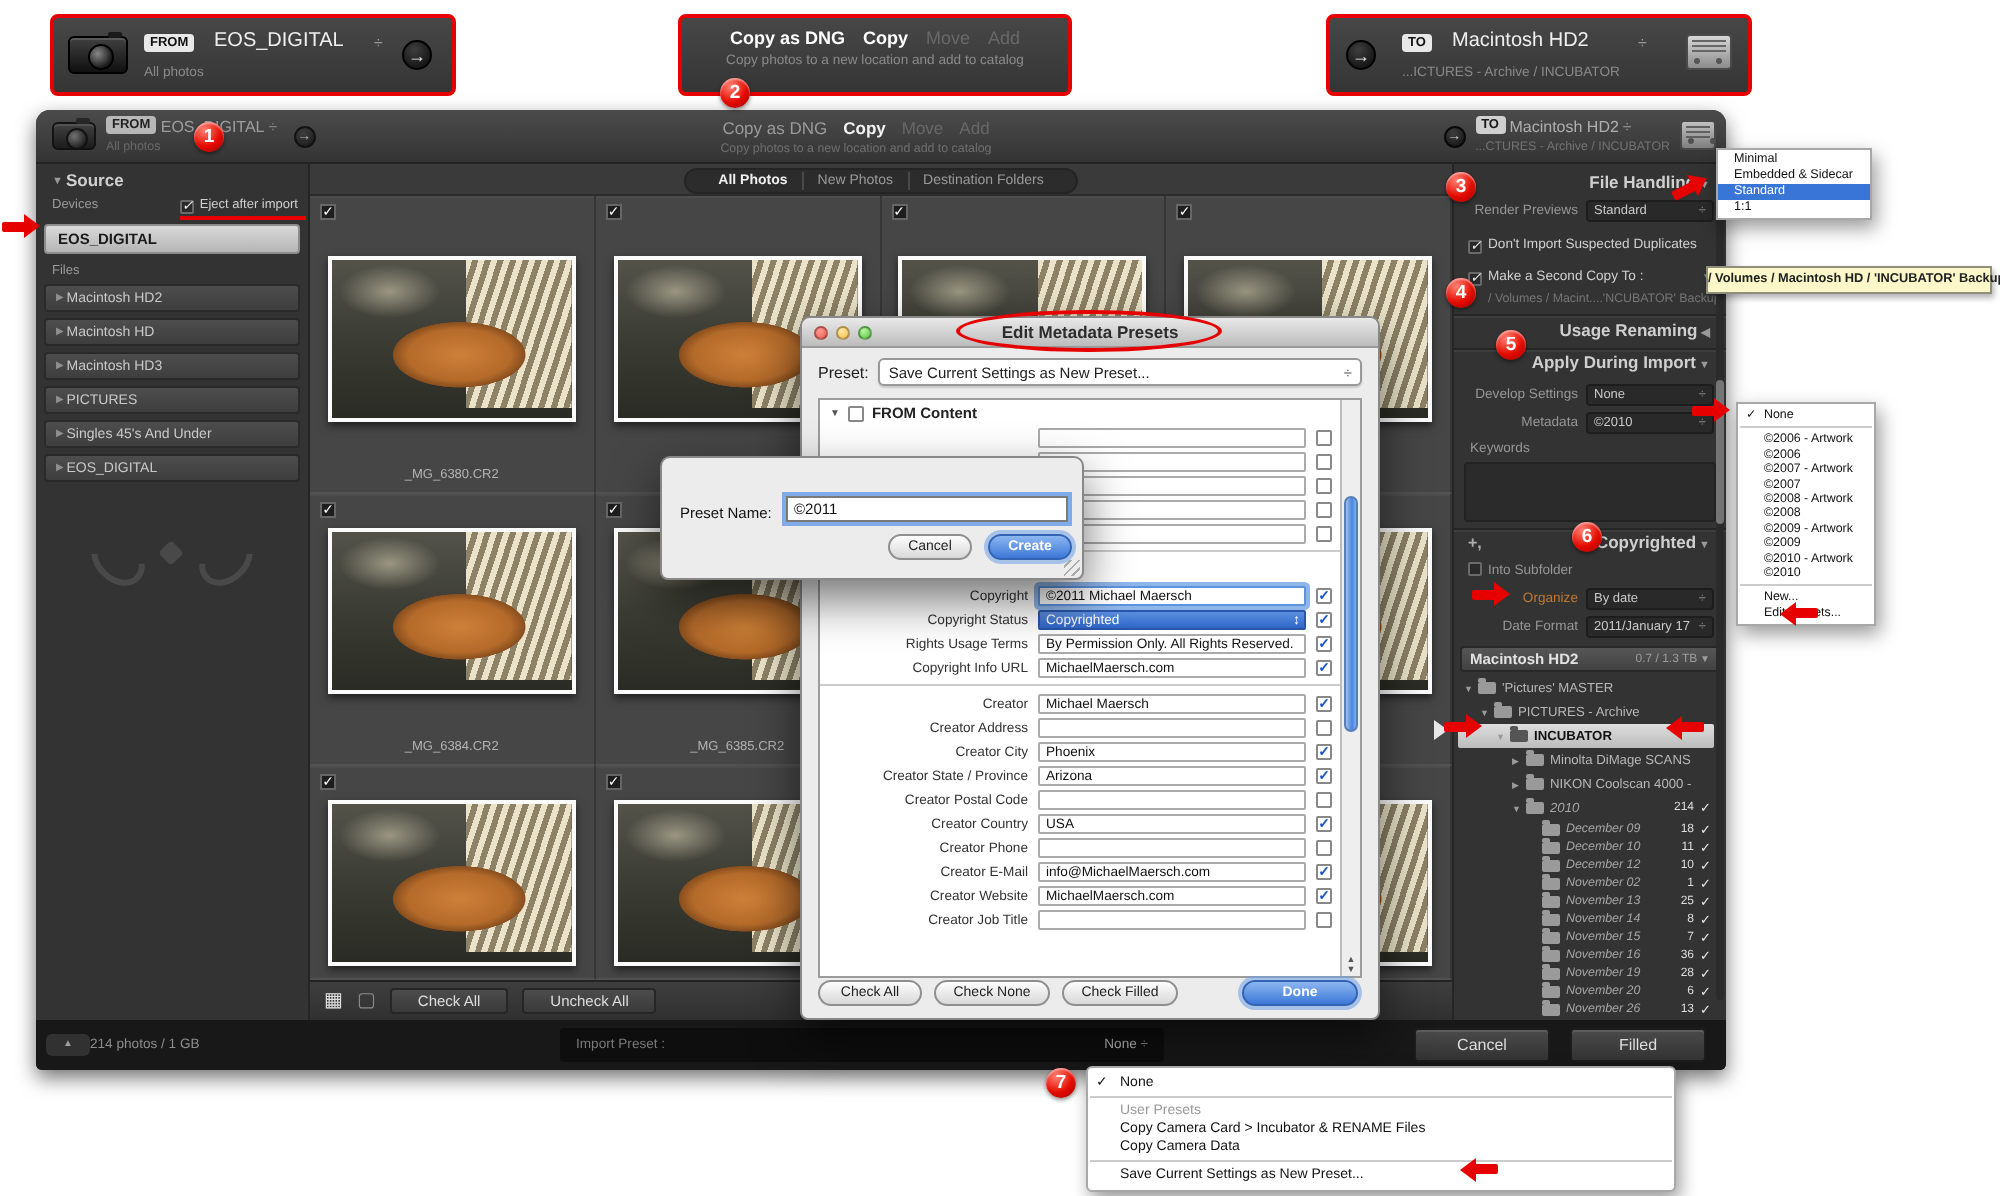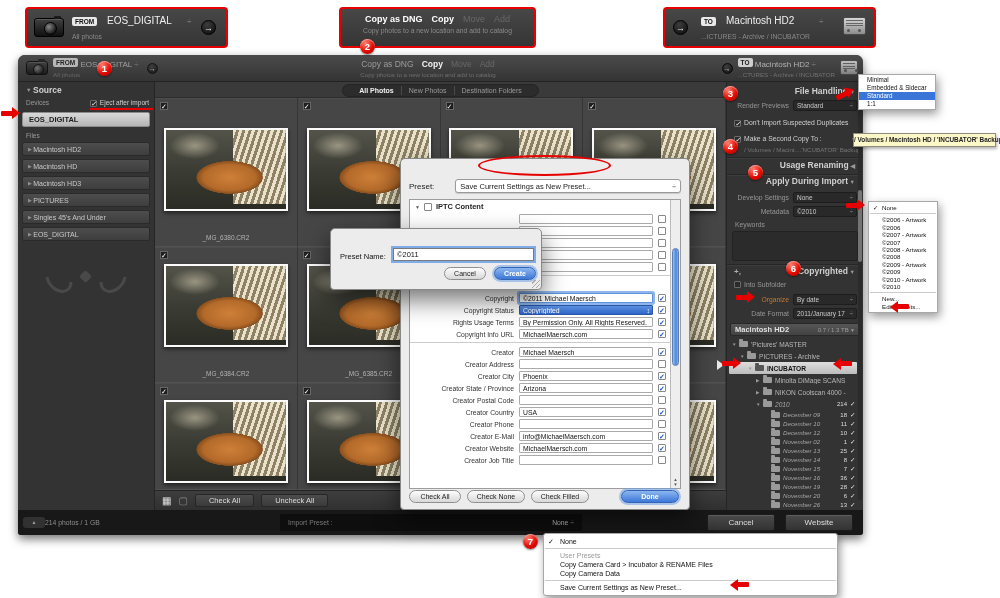--- a/index.html
+++ b/index.html
@@ -177,21 +177,21 @@
 
   
   .macdlg { position:absolute; background:#ececec; border:1px solid #888; border-radius:5px 5px 4px 4px; box-shadow:0 10px 24px rgba(0,0,0,.55); }
   .dlg-title { height:15px; background:linear-gradient(#e9e9e9,#bcbcbc); border-bottom:1px solid #9a9a9a; border-radius:5px 5px 0 0; text-align:center; font-size:8.5px; font-weight:bold; color:#2d2d2d; line-height:15px; position:relative; }
   .lights { position:absolute; left:6px; top:4px; display:flex; gap:4px; }
   .lights i { width:7px; height:7px; border-radius:50%; display:block; border:1px solid rgba(0,0,0,.3); }
   .lt-red { background:radial-gradient(circle at 35% 30%, #ff9d96, #ee5a50); }
   .lt-yel { background:radial-gradient(circle at 35% 30%, #ffe9a8, #f5bd45); }
   .lt-grn { background:radial-gradient(circle at 35% 30%, #b9f7a0, #56c33f); }
   .md { left:400px; top:158px; width:290px; height:352px; z-index:30; }
-  .preset-row { position:absolute; left:8px; right:8px; top:20px; display:flex; align-items:center; gap:21px; }
+  .preset-row { position:absolute; left:8px; right:8px; top:20px; display:flex; align-items:center; gap:5px; }
   .preset-lbl { font-size:8px; color:#222; }
   .preset-dd { flex:1; height:14px; background:#fff; border:1px solid #999; border-radius:3px; font-size:7.5px; color:#222; line-height:13px; padding:0 4px; display:flex; justify-content:space-between; box-shadow:0 1px 1px rgba(0,0,0,.15); }
   .preset-dd::after { content:'÷'; color:#555; }
   .md-content { position:absolute; left:8px; right:8px; top:40px; height:290px; background:#fff; border:1px solid #9c9c9c; overflow:hidden; }
   .md-scroll { position:absolute; right:0; top:0; bottom:0; width:10px; background:#eee; border-left:1px solid #bbb; }
   .md-thumb { position:absolute; left:1px; right:1px; top:48px; height:118px; border-radius:4px; background:linear-gradient(90deg,#9cc0ee,#4a86dd 60%,#7fb0ec); border:1px solid #5a7fb8; }
   .md-scarrows { position:absolute; left:0; right:0; bottom:1px; font-size:4.5px; color:#555; text-align:center; line-height:5px; }
   .msec-h { display:flex; align-items:center; gap:4px; height:13px; padding-left:5px; font-size:7.5px; font-weight:bold; color:#222; }
   .msec-h::before { content:'▼'; font-size:5px; color:#555; }
   .mcb { width:8px; height:8px; border:1px solid #888; border-radius:1px; background:#fff; font-size:7px; line-height:7px; text-align:center; color:#1a56c4; }
@@ -633,36 +633,44 @@
     </div>
 
     <div class="statusbar">
       <div class="disclose"></div>
       <div class="scount">214 photos / 1 GB</div>
       <div class="ipstrip">
         <span class="iplabel">Import Preset :</span>
         <span class="ipvalue">None</span>
       </div>
       <div class="abtn cancel">Cancel</div>
-      <div class="abtn import">Website</div>
+      <div class="abtn import">Filled</div>
     </div>
   </div>
   <div class="edge-tri"></div>
 
   <div class="macdlg md">
+    <div class="dlg-title">
+      <span class="lights">
+          <i class="lt-red"></i>
+          <i class="lt-yel"></i>
+          <i class="lt-grn"></i>
+        </span>
+      <span>Edit Metadata Presets</span>
+    </div>
     <div class="preset-row">
       <span class="preset-lbl">Preset:</span>
       <span class="preset-dd">
           <span>Save Current Settings as New Preset...</span>
         </span>
     </div>
     <div class="md-content">
       <div class="msec-h">
           <span class="mcb"></span>
-          <span>IPTC Content</span>
+          <span>FROM Content</span>
         </div>
       <div>
 
           <div class="mrow">
             <span class="mlabel"></span>
             <span class="mfield"><span class="mval"></span></span>
             <span class="mcheck"></span>
           </div>
 
           <div class="mrow">

